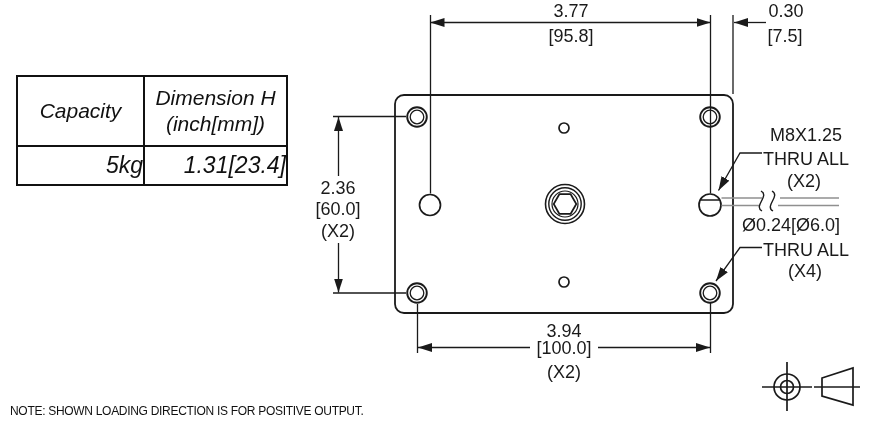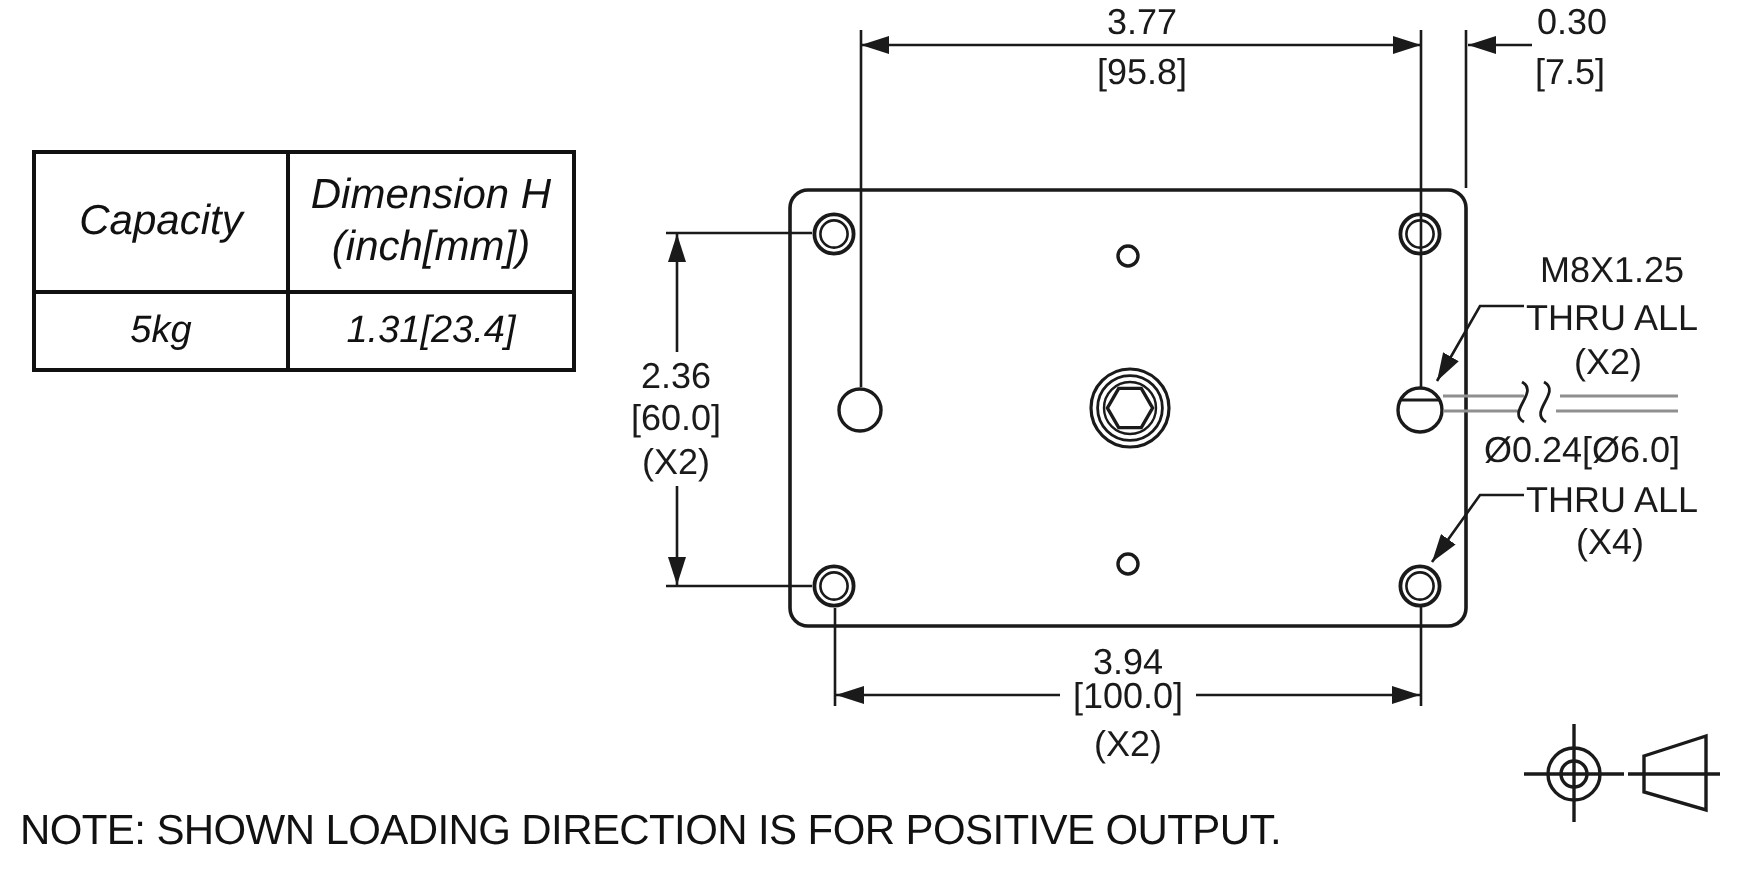--- a/index.html
+++ b/index.html
@@ -5,26 +5,26 @@
   html,body{margin:0;padding:0;background:#fff;}
   #sheet{position:relative;width:874px;height:443px;background:#fff;overflow:hidden;
          font-family:"Liberation Sans",sans-serif;color:#111;}
   
   #cap-table{position:absolute;left:16px;top:75px;border-collapse:collapse;
              table-layout:fixed;font-style:italic;}
   #cap-table th,#cap-table td{border:2.4px solid #111;text-align:center;
              vertical-align:middle;padding:0;background:#fff;}
   #cap-table th{width:125px;height:68px;font-weight:400;font-size:21px;line-height:1.25;}
   #cap-table th.dim-col{width:141px;text-align:center;}
-  #cap-table td{height:37px;font-size:19px;}
+  #cap-table td{height:37px;font-size:23px;text-align:right;}
   
   #dwg{position:absolute;left:0;top:0;}
   #dwg text{font-family:"Liberation Sans",sans-serif;font-size:18px;fill:#1a1a1a;}
   
-  #note{position:absolute;left:10px;top:404px;font-size:21px;letter-spacing:-0.3px;
+  #note{position:absolute;left:10px;top:404px;font-size:12px;letter-spacing:-0.3px;
         white-space:nowrap;}
 </style>
 </head>
 <body>
 
 <div id="sheet">
 
   <table id="cap-table">
     <thead>
       <tr>

